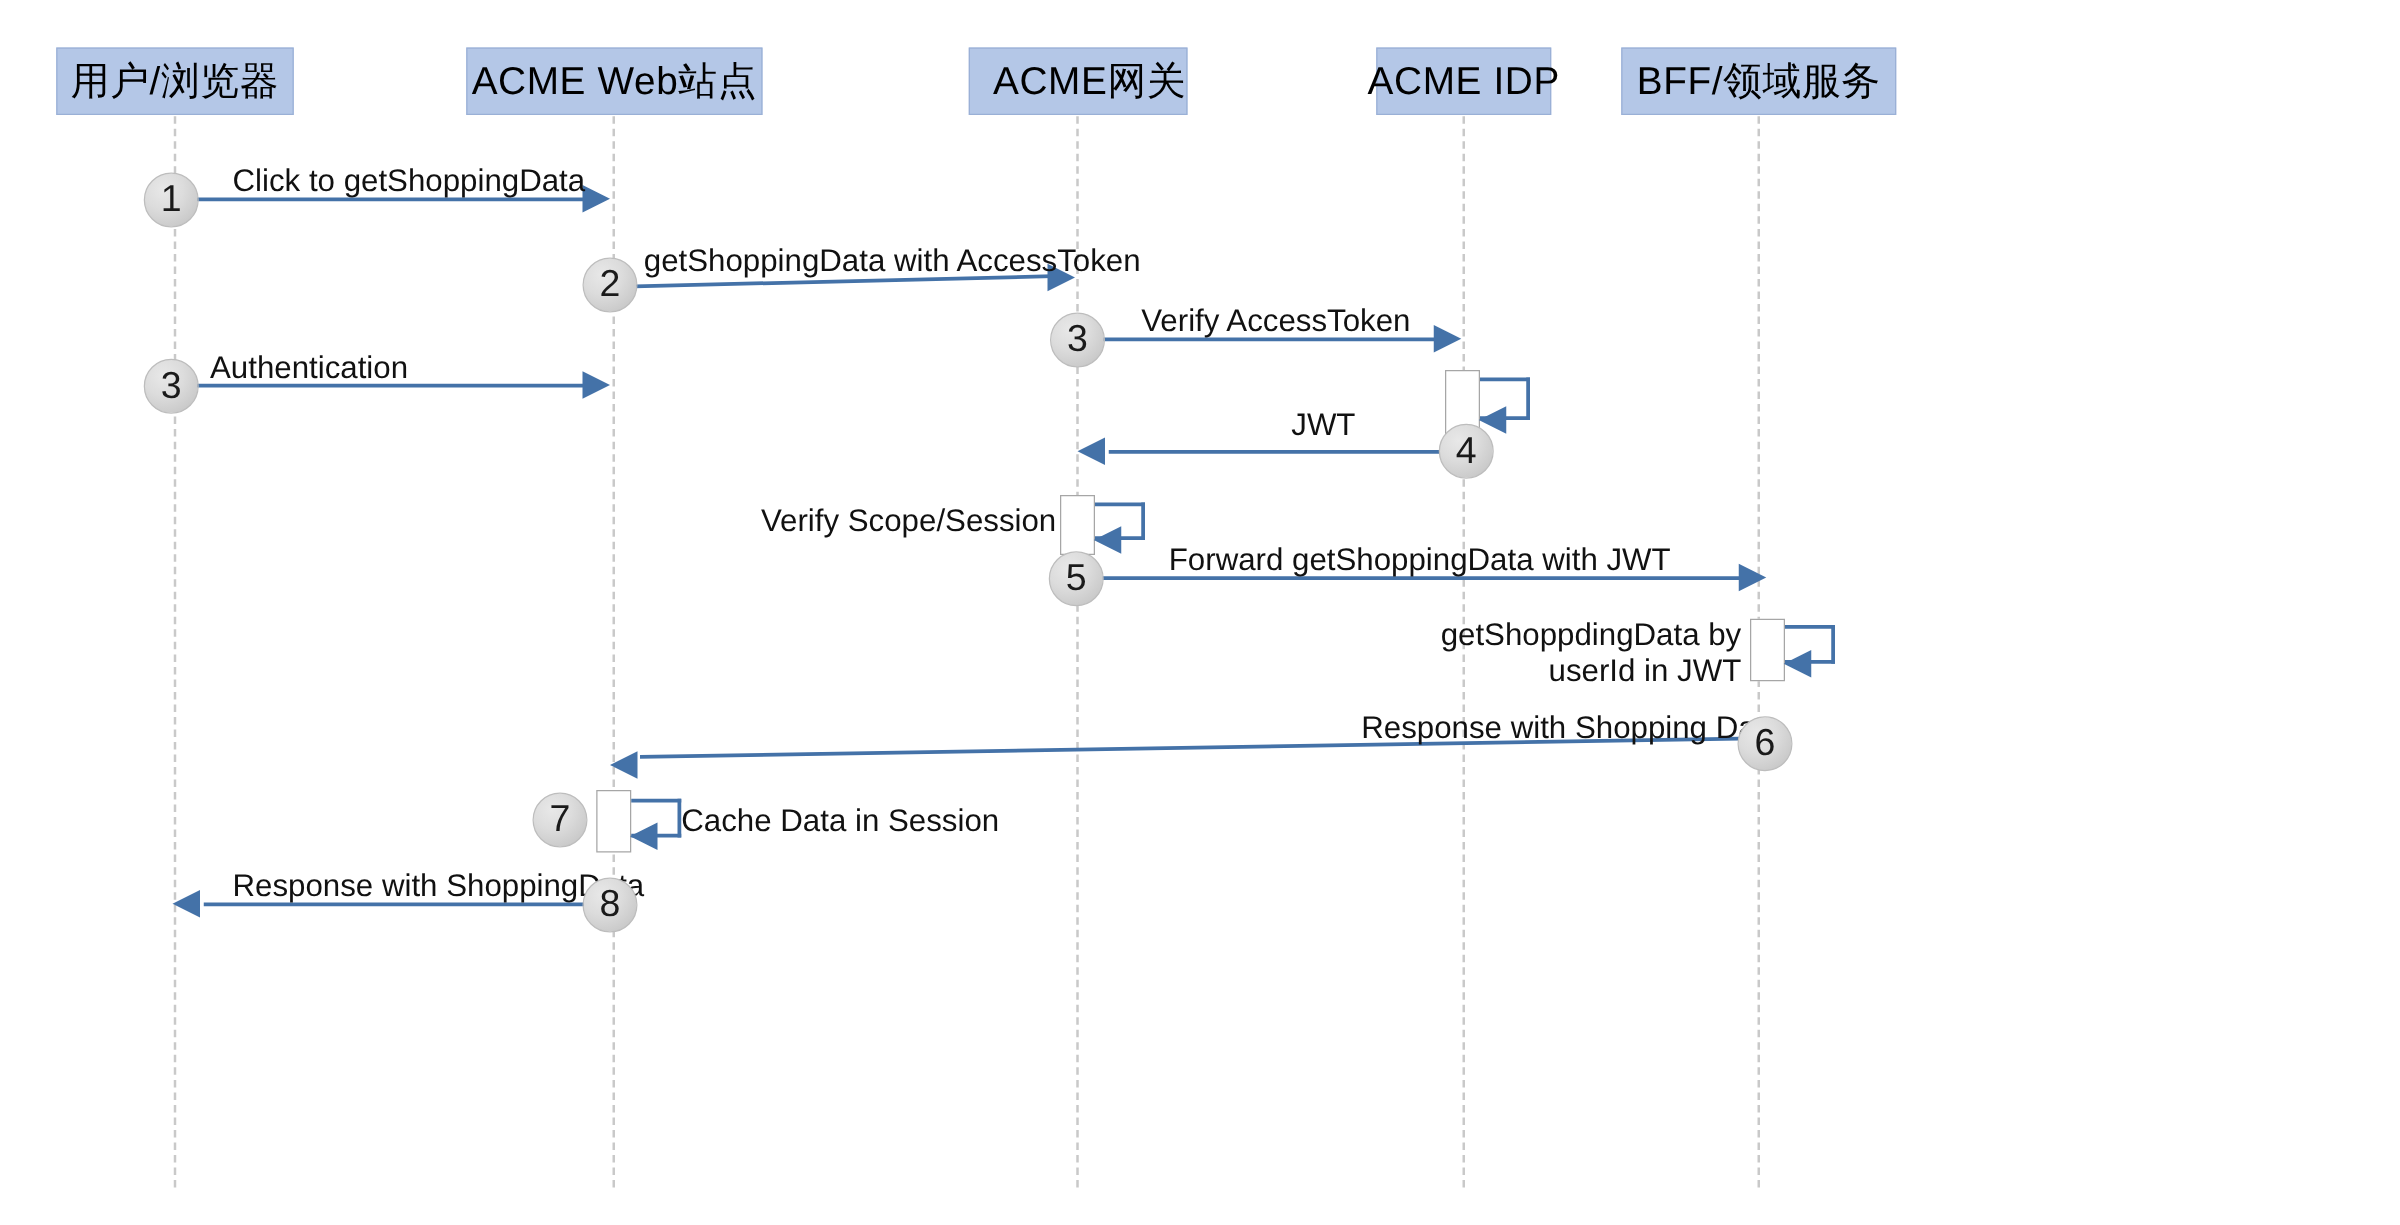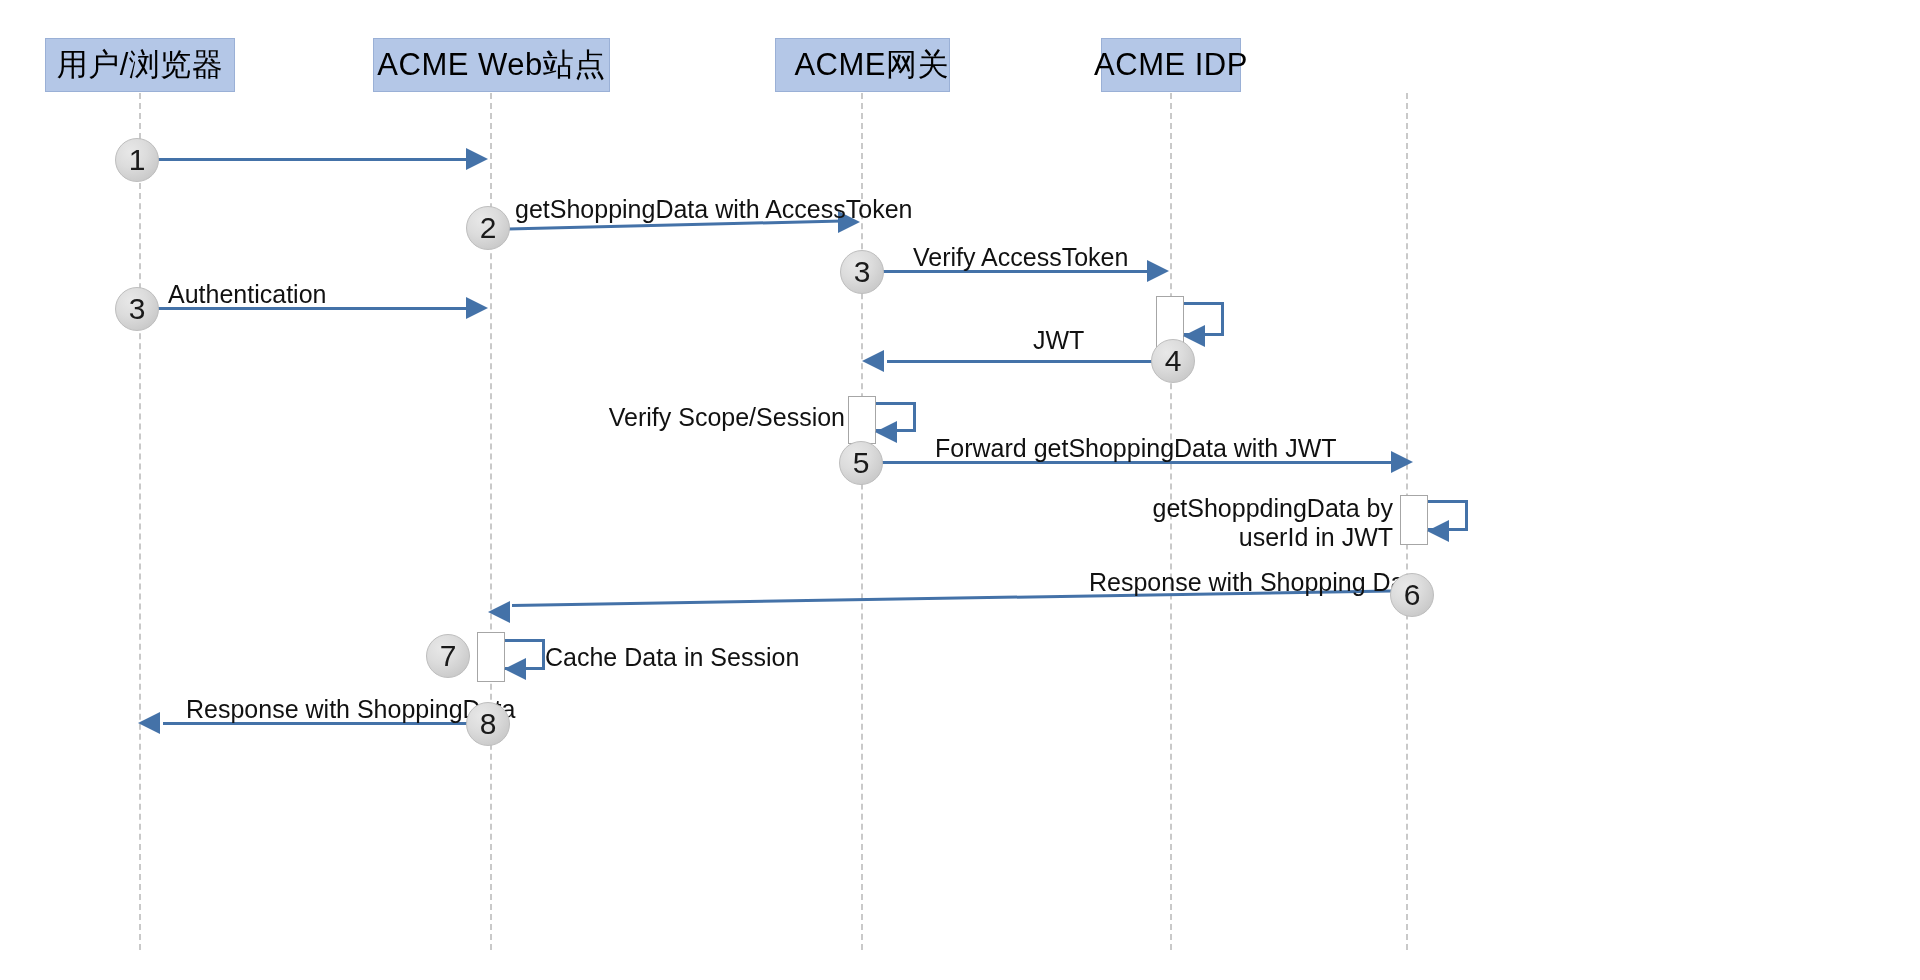--- a/index.html
+++ b/index.html
@@ -129,32 +129,36 @@
   </div>
 
   <div class="lifeline-head" style="left:775px; top:38px; width:175px; height:54px;justify-content:flex-end;">
     <span>ACME网关</span>
   </div>
 
   <div class="lifeline-head" style="left:1101px; top:38px; width:140px; height:54px;">
     <span>ACME IDP</span>
   </div>
 
+  <div class="lifeline-head" style="left:1297px; top:38px; width:220px; height:54px;">
+    <span>BFF/领域服务</span>
+  </div>
 
   <div class="lifeline" style="left:139px;  top:93px; height:857px;"></div>
   <div class="lifeline" style="left:490px;  top:93px; height:857px;"></div>
   <div class="lifeline" style="left:861px;  top:93px; height:857px;"></div>
   <div class="lifeline" style="left:1170px; top:93px; height:857px;"></div>
   <div class="lifeline" style="left:1406px; top:93px; height:857px;"></div>
 
   <div class="msg-line" style="left:139px; top:158px; width:330px;"></div>
   <div class="arrow-head arrow-right" style="left:466px; top:148px;"></div>
   <div class="badge" style="left:115px; top:138px; width:44px; height:44px;">
     <span>1</span>
   </div>
+  <div class="msg-label" style="left:186px; top:131px;">Click to getShoppingData</div>
 
   <div class="msg-line slant" style="left:492px; top:228px; width:350px; transform:rotate(-1.4deg);"></div>
   <div class="arrow-head arrow-right" style="left:838px; top:211px;"></div>
   <div class="badge" style="left:466px; top:206px; width:44px; height:44px;">
     <span>2</span>
   </div>
   <div class="msg-label" style="left:515px; top:195px;">getShoppingData with AccessToken</div>
 
   <div class="msg-line" style="left:862px; top:270px; width:288px;"></div>
   <div class="arrow-head arrow-right" style="left:1147px; top:260px;"></div>

